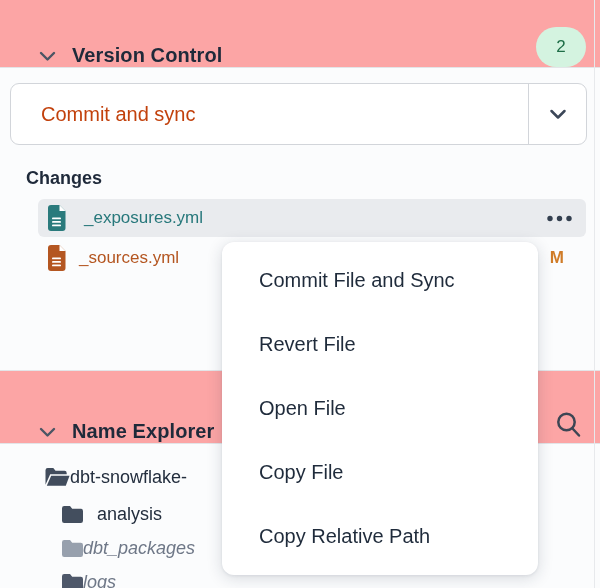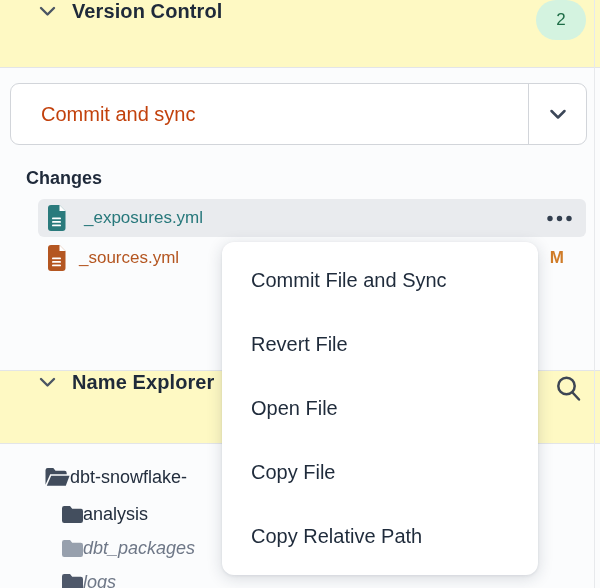--- a/index.html
+++ b/index.html
@@ -5,22 +5,22 @@
   html,body{margin:0;padding:0;background:#fbfcfd;}
   *{box-sizing:border-box;}
   .panel{
     position:relative;width:600px;height:588px;overflow:hidden;
     background:#fbfcfd;font-family:"Liberation Sans",sans-serif;
     color:#202b3a;
   }
   .right-edge{position:absolute;top:0;bottom:0;right:5px;width:1px;background:#e7e9ec;}
   
   .sec-header{
-    position:absolute;left:0;right:0;background:#fef9c3;
-    display:flex;align-items:flex-start;padding:0 14px 0 36px;
+    position:absolute;left:0;right:0;background:#fca5a5;
+    display:flex;align-items:flex-end;padding:0 14px 0 36px;
   }
   .vc-header{top:0;height:68px;border-bottom:1px solid #e3e5e8;}
   .fe-header{top:370px;height:74px;border-top:1px solid #e3e5e8;border-bottom:1px solid #e3e5e8;}
   .sec-title{font-size:20px;font-weight:700;color:#1f2a3a;margin-left:13px;letter-spacing:.1px;}
   .chev{flex:0 0 auto;display:block;}
   .badge{
     margin-left:auto;width:50px;height:40px;border-radius:20px;
     background:#d4f3e0;color:#1e6d47;font-size:17px;
     display:flex;align-items:center;justify-content:center;
   }
@@ -46,32 +46,32 @@
   .name-teal{color:#27787b;margin-left:16px;}
   .name-orange{color:#b45621;}
   .row-spacer{flex:1;}
   .ellipsis-btn{display:flex;align-items:center;justify-content:center;width:30px;height:24px;cursor:pointer;}
   .m-badge{font-size:17px;font-weight:700;color:#d07c28;margin-right:10px;}
   
   .ctx-menu{
     position:absolute;left:222px;top:242px;width:316px;height:333px;
     background:#ffffff;border-radius:12px;z-index:20;
     box-shadow:0 3px 16px rgba(25,39,62,0.16), 0 1px 3px rgba(25,39,62,0.08);
-    padding:6px 8px;display:flex;flex-direction:column;justify-content:space-between;
+    padding:6px 16px;display:flex;flex-direction:column;justify-content:space-between;
   }
   .ctx-item{
     flex:1;display:flex;align-items:center;padding-left:21px;
     font-size:20px;color:#1f2b3b;cursor:pointer;
   }
   
   .tree-row{position:absolute;display:flex;align-items:center;cursor:pointer;}
   .tree-label{font-size:18px;color:#232e3e;}
   .tree-label.muted{color:#6e7787;font-style:italic;}
   .t-root{left:44px;top:464px;height:26px;}
-  .t-analysis{left:62px;top:502px;height:24px;}
+  .t-analysis{left:62px;top:502px;height:24px;gap:14px;}
   .t-packages{left:62px;top:536px;height:24px;}
   .t-logs{left:62px;top:570px;height:24px;}
 </style>
 </head>
 <body>
 
 <div class="panel">
 
   <div class="sec-header vc-header">
     <svg class="chev" width="23" height="22" viewBox="0 0 23 22" fill="none">

